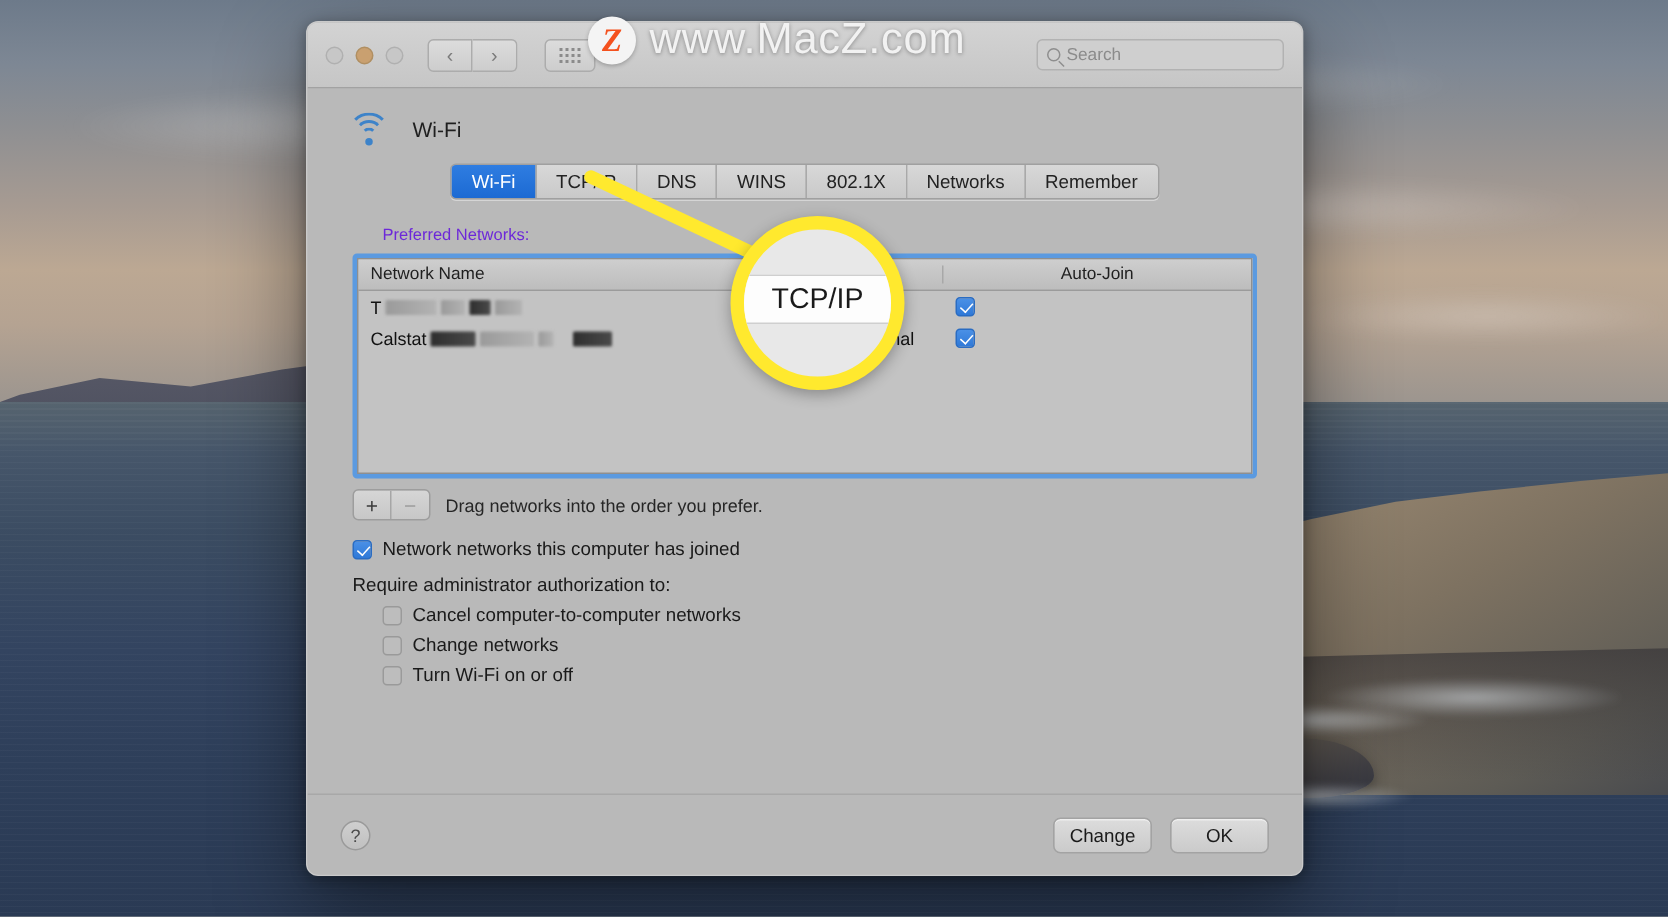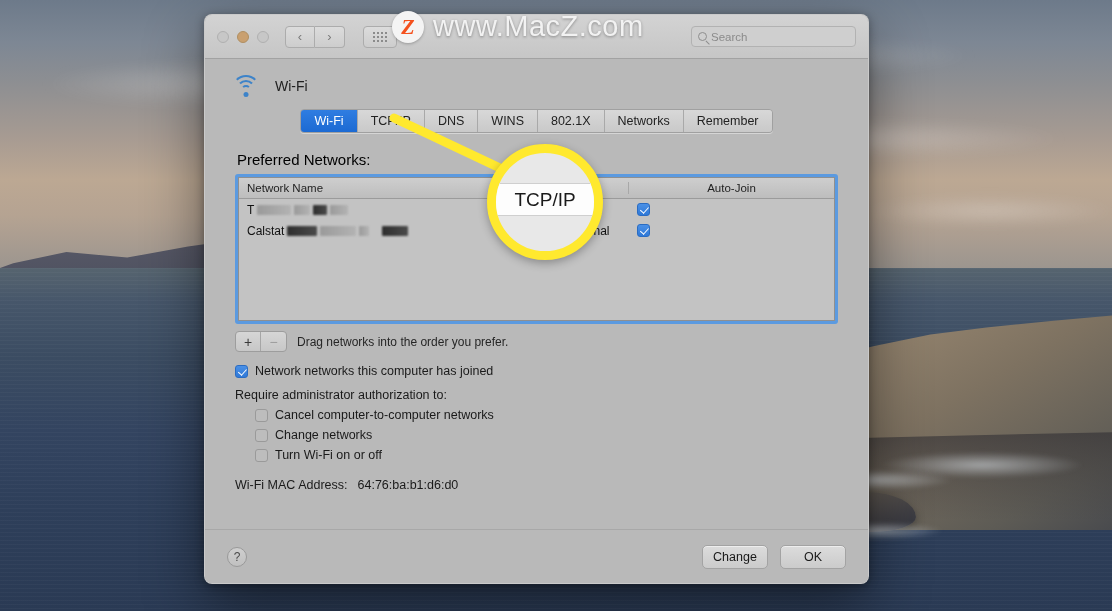--- a/index.html
+++ b/index.html
@@ -160,21 +160,21 @@
   .tab {
     font-size:12.5px; color:#222;
     padding:4px 13px;
     background:linear-gradient(to bottom,#d8d8d8,#c9c9c9);
     border-right:1px solid #a9a9a9;
   }
   .tab:last-child { border-right:none; }
   .tab.selected { background:linear-gradient(to bottom,#2f7de1,#1c6ad3); color:#fff; }
 
   .content { padding:0 8px; }
-  .section-label { font-size:15px; color:#000000; margin:18px 0 6px 2px; }
+  .section-label { font-size:11px; color:#6d28d9; margin:18px 0 6px 20px; }
 
   .table-wrap {
     border:3px solid #5b9ae0; border-radius:3px;
     background:#c3c3c3;
     height:150px; position:relative; overflow:hidden;
   }
   .table-inner { border:1px solid #8f8f8f; height:100%; background:#c3c3c3; }
   .thead {
     display:flex; height:21px; align-items:center;
     background:linear-gradient(to bottom,#cecece,#bdbdbd);
@@ -439,24 +439,20 @@
       </div>
       <div class="opt-row sub-opt">
         <span class="cbx"></span>
         <span class="lbl">Change networks</span>
       </div>
       <div class="opt-row sub-opt">
         <span class="cbx"></span>
         <span class="lbl">Turn Wi-Fi on or off</span>
       </div>
 
-      <div class="mac-row">
-        <span>Wi-Fi MAC Address:</span>
-        <span>64:76:ba:b1:d6:d0</span>
-      </div>
     </div>
 
     <div class="footer">
       <div class="help">?</div>
       <div class="footer-spacer"></div>
       <div class="btn">Change</div>
       <div class="btn">OK</div>
     </div>
   </div>
 </div>

